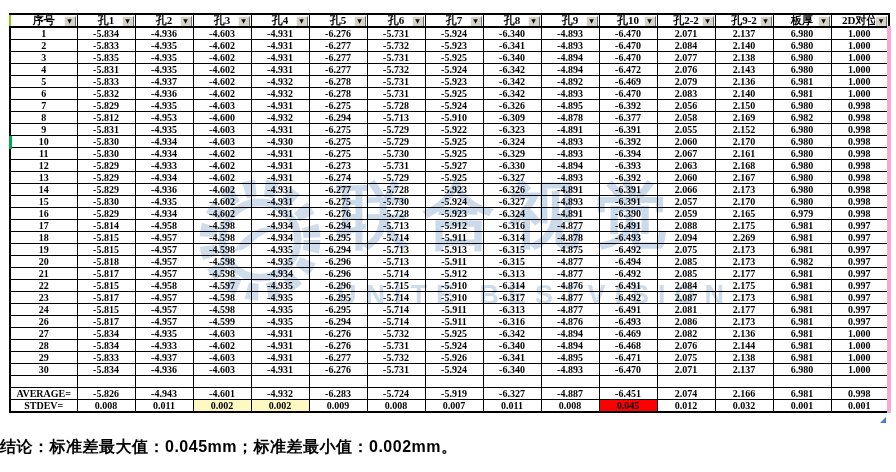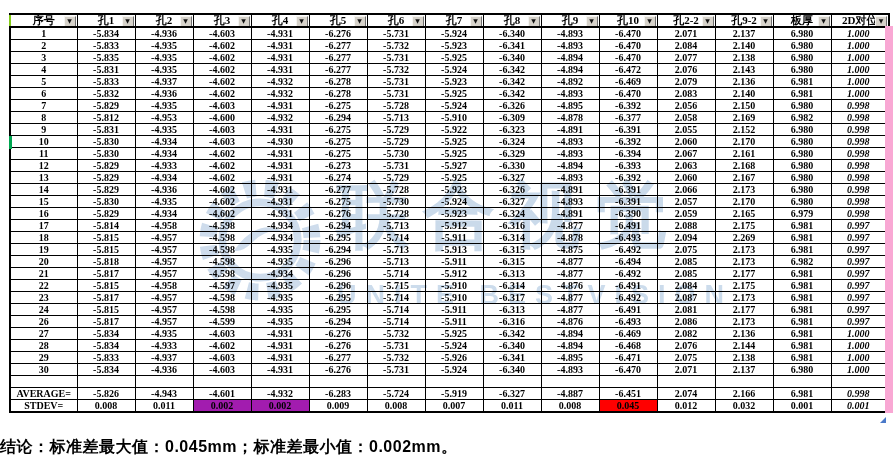--- a/index.html
+++ b/index.html
@@ -20,27 +20,27 @@
   table.grid col.c-serial{width:67px;}
   table.grid col.c-data{width:58px;}
   .grid th,.grid td{border:1px solid #000;height:11px;line-height:11px;padding:0;
                     text-align:center;vertical-align:middle;font-weight:bold;color:#000;
                     overflow:hidden;white-space:nowrap;}
   .grid th{font-size:11px;position:relative;border-bottom:2px solid #000;border-top:2px solid #000;}
   .grid th:first-child{border-left:2px solid #84cc16;}
   .grid th:last-child{border-right:2px solid #000;}
   .grid td{font-size:10px;}
   .grid tr td:first-child{border-left:2px solid #000;}
-  .grid tr td:last-child{border-right:8px solid #f9a8d4;font-style:italic;}
+  .grid tr td:last-child{border-right:4px solid #f9a8d4;}
   .grid tr:last-child td{border-bottom:2px solid #000;}
   .filter-btn{position:absolute;right:1px;top:1px;width:10px;height:9px;background:#d6d2ca;
               border:1px solid;border-color:#f5f4f1 #6f6f6f #6f6f6f #f5f4f1;
               font-size:6px;line-height:8px;text-align:center;color:#111;cursor:pointer;
               font-family:"DejaVu Sans",sans-serif;}
-  .hl-yellow{background:#a21caf;}
+  .hl-yellow{background:#fef9c3;}
   .hl-red{background:#ff0000;}
   .row-marker{position:absolute;z-index:2;background:#00a651;}
   .corner-tri{position:absolute;z-index:2;width:0;height:0;
               border-left:6px solid transparent;border-bottom:6px solid #4a79c9;}
   .conclusion{position:absolute;left:0;right:0;top:437px;z-index:1;text-align:left;
               font-family:"Liberation Sans","DejaVu Sans",sans-serif;font-weight:bold;
               font-size:16px;letter-spacing:.5px;}
 </style>
 </head>
 <body>

